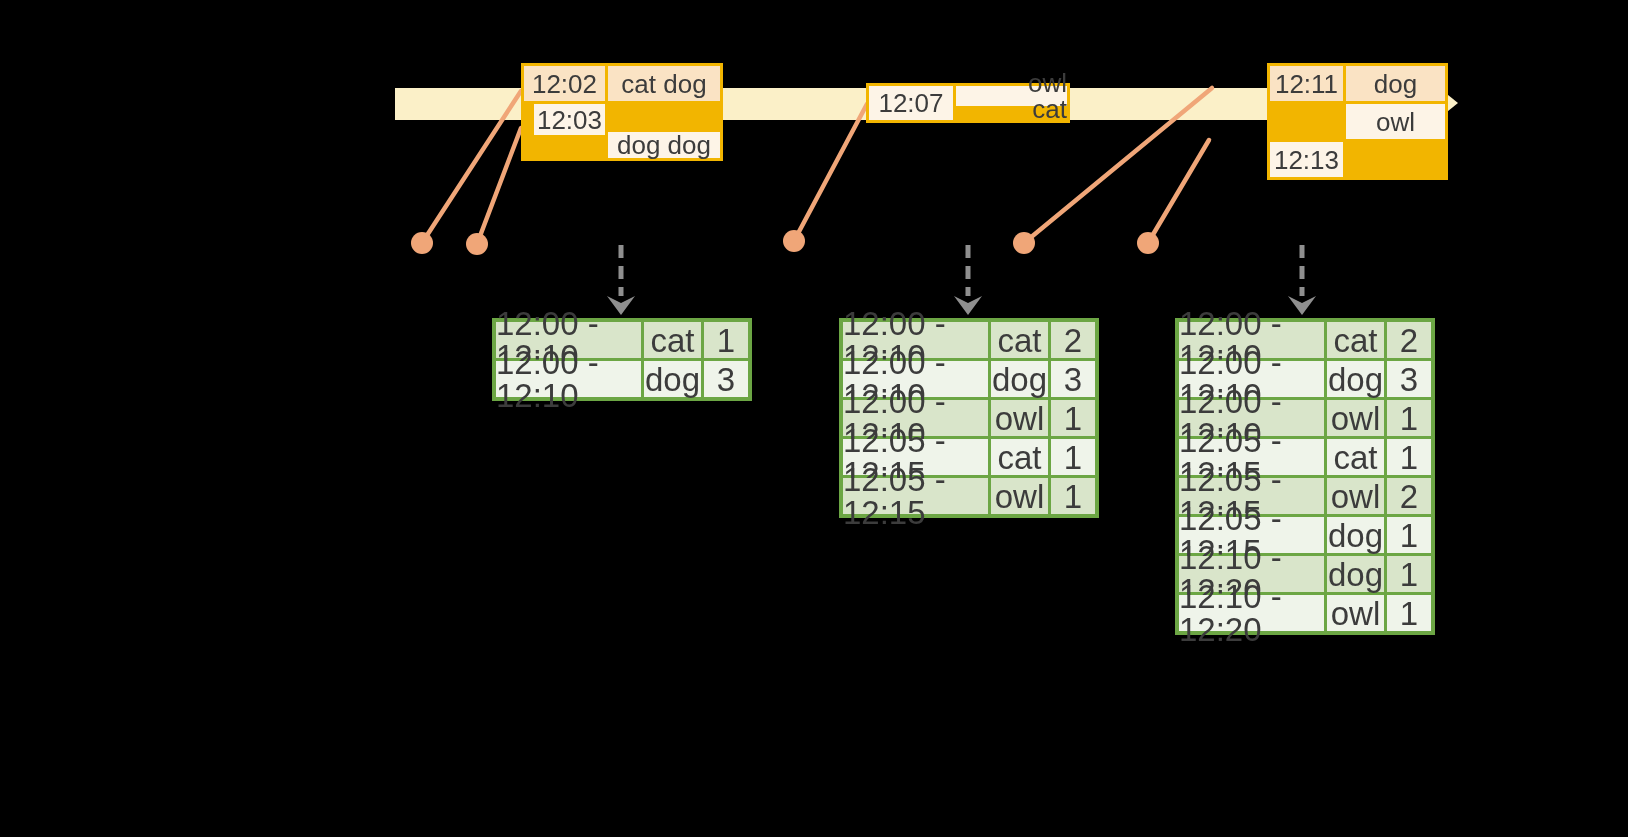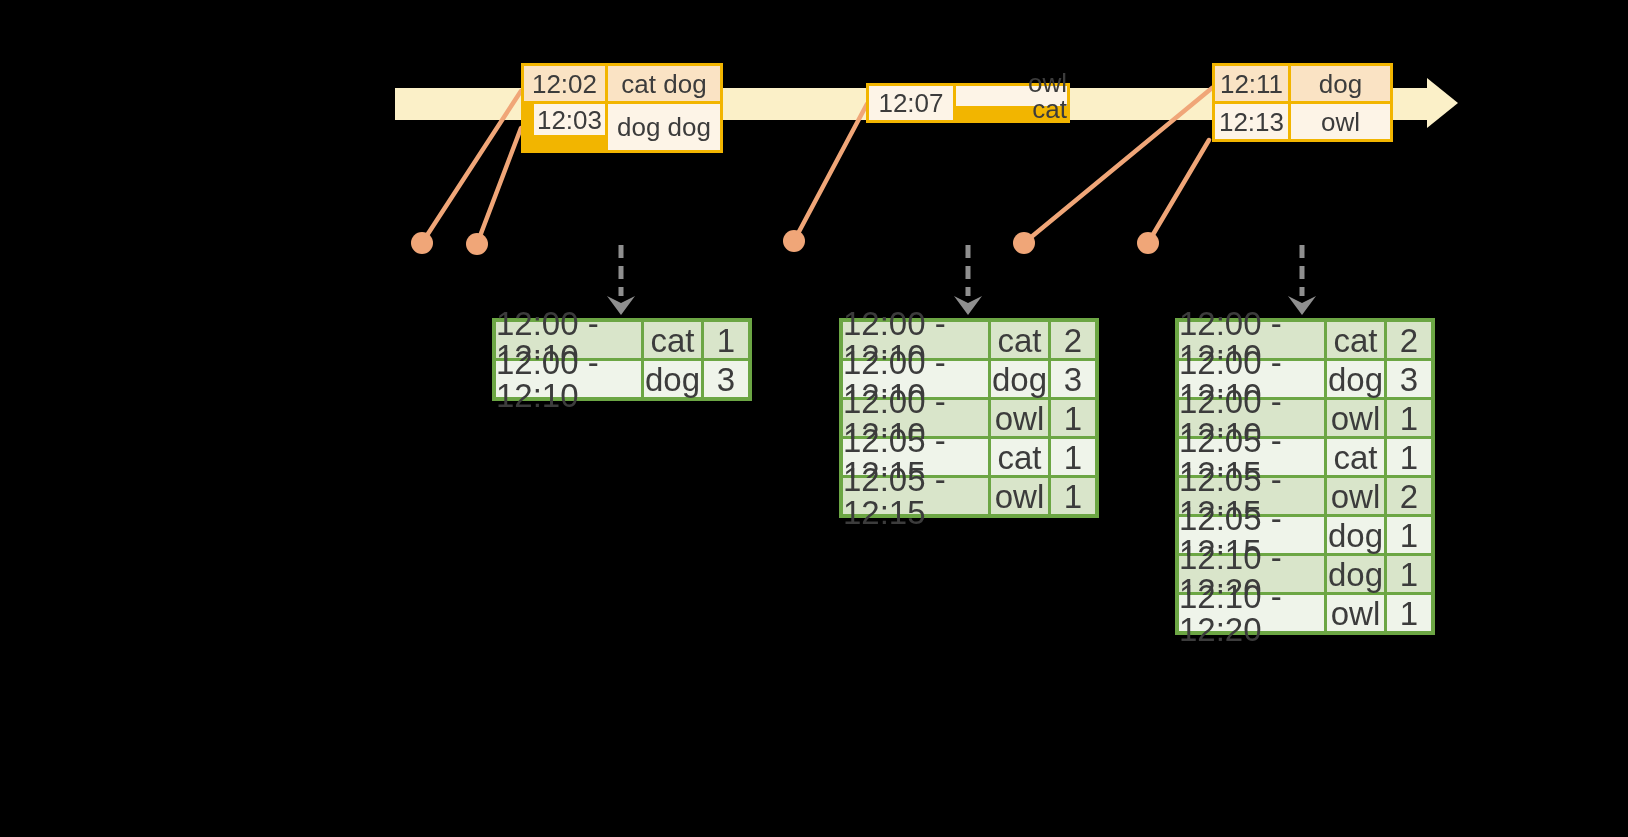--- a/index.html
+++ b/index.html
@@ -69,30 +69,30 @@
       <line class="dash" x1="1302" y1="245" x2="1302" y2="296"></line>
       <path class="chev" d="M1288,296 L1302,315 L1316,296 L1302,303 Z"></path>
     </g>
   </svg>
 
   <div id="event-boxes">
       <div class="event-box" style="left: 521px; top: 63px; grid-template-columns: 81px 112px;">
         <div class="event-cell dark" style="height: 35px;">12:02</div>
         <div class="event-cell dark" style="height: 35px;">cat dog</div>
         <div class="event-cell light" style="height: 31px; margin-left: 10px;">12:03</div>
-        <div class="event-cell light" style="height: 46px;">dog dog</div>
+        <div class="event-cell light" style="height: 26px; margin-top: 28px;">dog dog</div>
       </div>
       <div class="event-box" style="left: 866px; top: 83px; grid-template-columns: 84px 111px; text-align: right;">
         <div class="event-cell light" style="height: 34px;">12:07</div>
         <div class="event-cell light" style="height: 20px; padding-left: 40px;">owl cat</div>
       </div>
-      <div class="event-box" style="left: 1212px; top: 63px; grid-template-columns: 73px 99px;">
+      <div class="event-box" style="left: 1267px; top: 63px; grid-template-columns: 73px 99px;">
         <div class="event-cell dark" style="height: 35px;">12:11</div>
         <div class="event-cell dark" style="height: 35px;">dog</div>
-        <div class="event-cell light" style="height: 35px;">12:13</div>
+        <div class="event-cell light" style="height: 35px; margin-top: 38px;">12:13</div>
         <div class="event-cell light" style="height: 35px;">owl</div>
       </div>
     </div>
 
   <div id="result-tables">
       <div class="result-table" style="left: 492px; top: 318px;">
         <div class="tcell dark">12:00 - 12:10</div>
         <div class="tcell dark">cat</div>
         <div class="tcell dark">1</div>
         <div class="tcell light">12:00 - 12:10</div>

